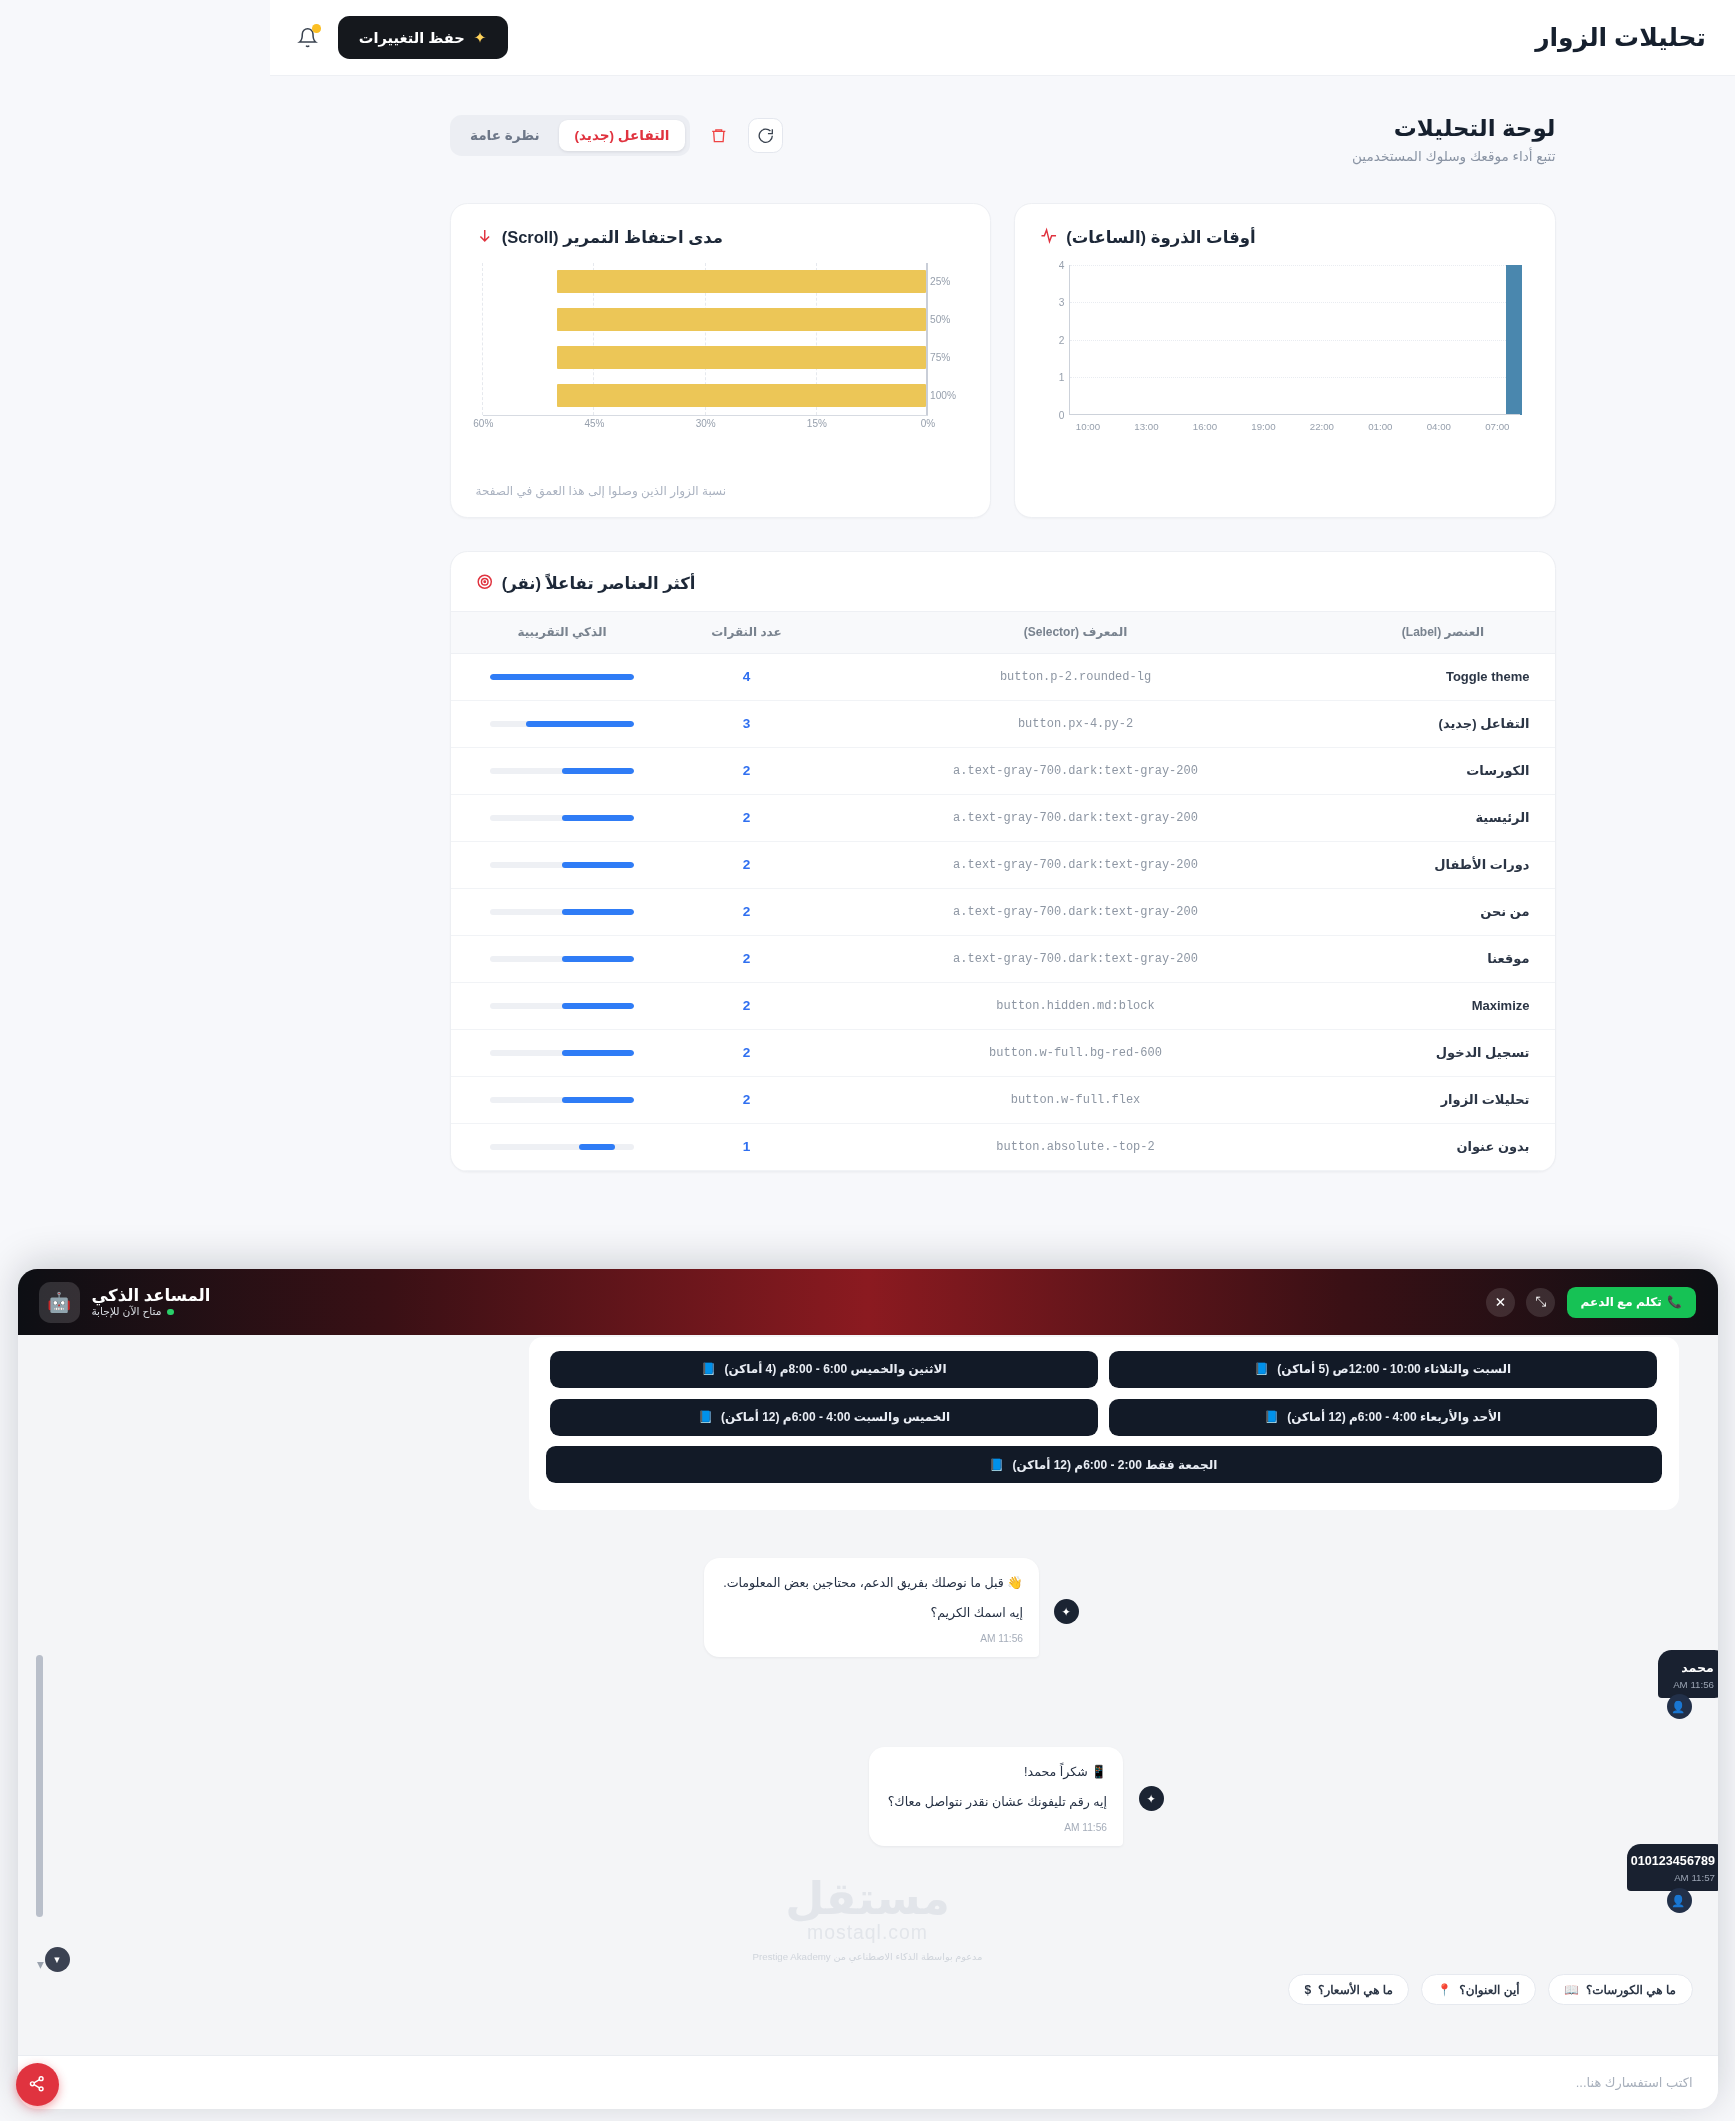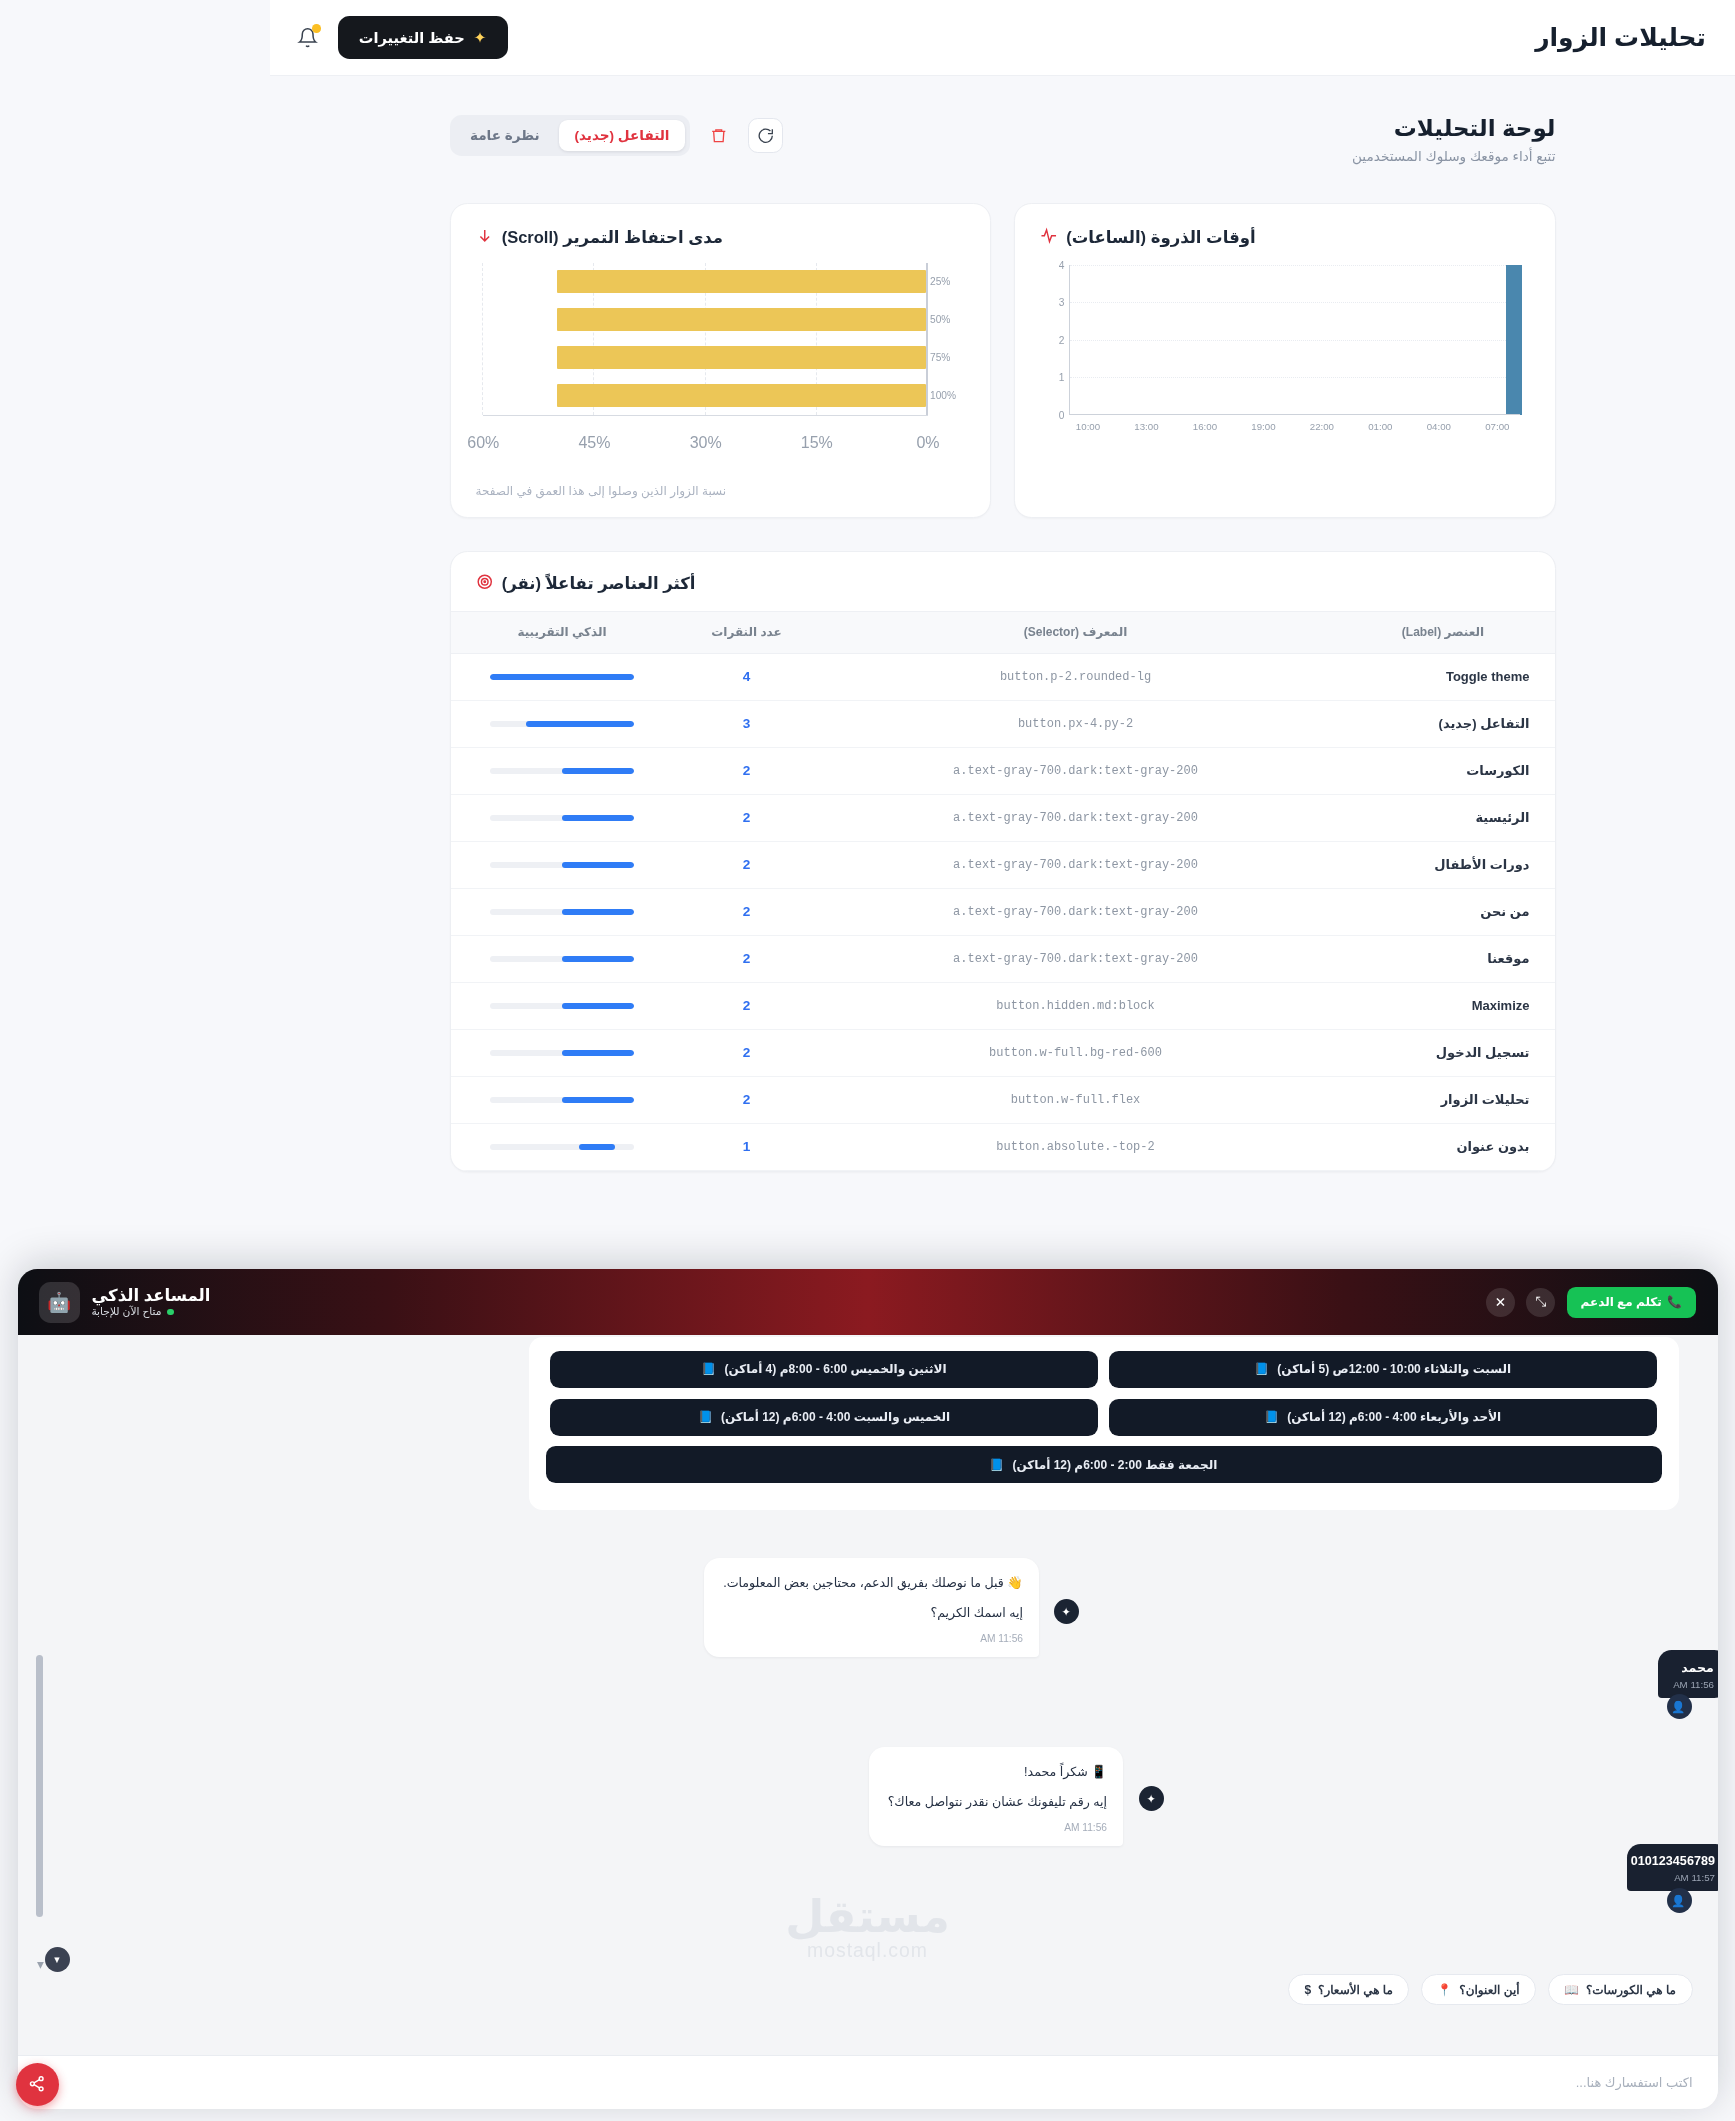--- a/index.html
+++ b/index.html
@@ -73,21 +73,21 @@
   
   .hbar-plot { position:relative; height:173px; margin:0 0 0 0; padding-right:37px; }
   .hbar-axis-y { position:absolute; right:37px; top:0; bottom:21.3px; width:1.9px; background:#c9ced8; }
   .hbar-rows { position:absolute; right:39px; left:7.8px; top:0; bottom:21.3px; display:flex; flex-direction:column; justify-content:space-around; }
   .hbar-row { position:relative; height:23px; display:flex; align-items:center; }
   .hbar-fill { height:23px; background:#ecc657; border-radius:1px; }
   .hbar-ylabel { position:absolute; right:-35px; font-size:10.2px; color:#97a0ad; width:31px; text-align:left; direction:ltr;}
   .hbar-grid { position:absolute; right:37px; left:7.8px; top:0; bottom:21.3px; }
   .hbar-grid i { position:absolute; top:0; bottom:0; width:1px; border-right:1px dashed #e6e9ee; }
   .hbar-xaxis { position:absolute; right:37px; left:7.8px; bottom:0; height:19.4px; }
-  .hbar-xaxis span { position:absolute; top:1.9px; font-size:16px; color:#97a0ad; transform:translateX(50%); direction:ltr;margin-top:16px;}
+  .hbar-xaxis span { position:absolute; top:1.9px; font-size:10px; color:#97a0ad; transform:translateX(50%); direction:ltr;}
   .hbar-baseline { position:absolute; right:37px; left:7.8px; bottom:20.4px; height:1px; background:#d7dbe2; }
 
   
   .vbar-plot { position:relative; height:173px; padding-left:5.8px; }
   .vbar-area { position:absolute; left:29px; right:9.7px; top:1.9px; bottom:21.3px; border-left:1px solid #cdd2da; }
   .vbar-ylab { position:absolute; left:-25px; font-size:10.2px; color:#97a0ad; transform:translateY(-50%); direction:ltr; width:19.4px; text-align:right;}
   .vbar-xlab { position:absolute; bottom:-17.5px; font-size:9.7px; color:#97a0ad; transform:translateX(-50%); direction:ltr; white-space:nowrap;}
   .vbar-bar { position:absolute; bottom:0; background:#4a87ae; width:15.5px; }
   .vbar-baseline { position:absolute; left:29px; right:9.7px; bottom:21.3px; height:1px; background:#cdd2da; }
 
@@ -538,20 +538,21 @@
         <div class="user-av" style="left:1649px; top:553px;">👤</div>
 
 
         <div class="scrollbar"></div>
         <div class="scroll-arrow">▾</div>
       </div>
 
       <div class="watermark">
         <div class="wm-logo">مستقل</div>
         <div class="wm-sub">mostaql.com</div>
+        <div class="wm-foot">مدعوم بواسطة الذكاء الاصطناعي من Prestige Akademy</div>
       </div>
 
       <div class="chips" id="chips">
           <button class="chip">
             <span>📖</span>
             <span>ما هي الكورسات؟</span>
           </button>
           <button class="chip">
             <span>📍</span>
             <span>أين العنوان؟</span>

